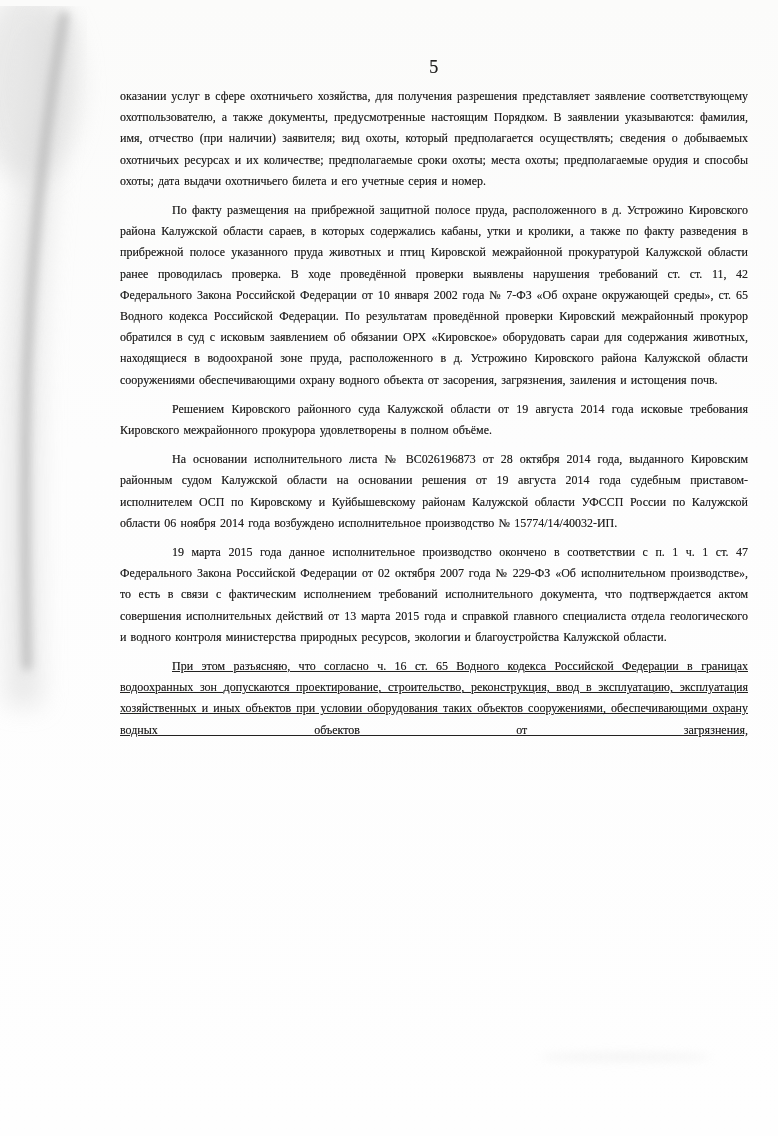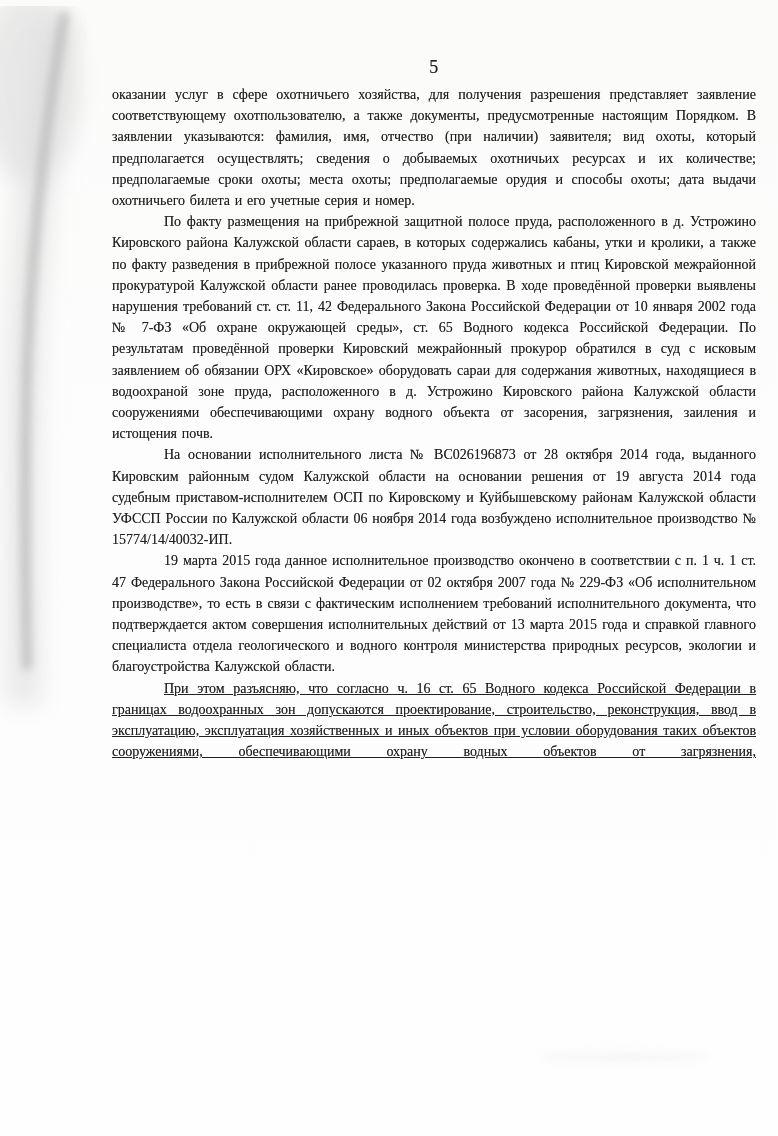--- a/index.html
+++ b/index.html
@@ -33,22 +33,22 @@
   }
   .page-number {
     text-align: center;
     font-size: 18px;
     line-height: 22px;
     margin: 0 0 6px 0;
     letter-spacing: 0.5px;
     text-shadow: 0 0 0.6px rgba(40,40,40,0.55);
   }
   .para {
-    margin: 0;
-    font-size: 14px;
+    margin: 8px;
+    font-size: 12px;
     line-height: 21.2px;
     text-align: justify;
     text-indent: 52px;
     word-spacing: 1.2px;
     text-shadow: 0 0 0.6px rgba(40,40,40,0.55);
   }
   .para.first {
     text-indent: 0;
   }
   .para.fill-last {
@@ -93,20 +93,21 @@
     </svg>
   </div>
 
   <div class="content">
     <div class="page-number">5</div>
 
     <p class="para first">оказании услуг в сфере охотничьего хозяйства, для получения разрешения представляет заявление соответствующему охотпользователю, а также документы, предусмотренные настоящим Порядком. В заявлении указываются: фамилия, имя, отчество (при наличии) заявителя; вид охоты, который предполагается осуществлять; сведения о добываемых охотничьих ресурсах и их количестве; предполагаемые сроки охоты; места охоты; предполагаемые орудия и способы охоты; дата выдачи охотничьего билета и его учетные серия и номер.</p>
 
     <p class="para">По факту размещения на прибрежной защитной полосе пруда, расположенного в д. Устрожино Кировского района Калужской области сараев, в которых содержались кабаны, утки и кролики, а также по факту разведения в прибрежной полосе указанного пруда животных и птиц Кировской межрайонной прокуратурой Калужской области ранее проводилась проверка. В ходе проведённой проверки выявлены нарушения требований ст. ст. 11, 42 Федерального Закона Российской Федерации от 10 января 2002 года № 7-ФЗ «Об охране окружающей среды», ст. 65 Водного кодекса Российской Федерации. По результатам проведённой проверки Кировский межрайонный прокурор обратился в суд с исковым заявлением об обязании ОРХ «Кировское» оборудовать сараи для содержания животных, находящиеся в водоохраной зоне пруда, расположенного в д. Устрожино Кировского района Калужской области сооружениями обеспечивающими охрану водного объекта от засорения, загрязнения, заиления и истощения почв.</p>
 
+    <p class="para">Решением Кировского районного суда Калужской области от 19 августа 2014 года исковые требования Кировского межрайонного прокурора удовлетворены в полном объёме.</p>
 
     <p class="para">На основании исполнительного листа № ВС026196873 от 28 октября 2014 года, выданного Кировским районным судом Калужской области на основании решения от 19 августа 2014 года судебным приставом-исполнителем ОСП по Кировскому и Куйбышевскому районам Калужской области УФССП России по Калужской области 06 ноября 2014 года возбуждено исполнительное производство № 15774/14/40032-ИП.</p>
 
     <p class="para">19 марта 2015 года данное исполнительное производство окончено в соответствии с п. 1 ч. 1 ст. 47 Федерального Закона Российской Федерации от 02 октября 2007 года № 229-ФЗ «Об исполнительном производстве», то есть в связи с фактическим исполнением требований исполнительного документа, что подтверждается актом совершения исполнительных действий от 13 марта 2015 года и справкой главного специалиста отдела геологического и водного контроля министерства природных ресурсов, экологии и благоустройства Калужской области.</p>
 
     <p class="para fill-last">При этом разъясняю, что согласно ч. 16 ст. 65 Водного кодекса Российской Федерации в границах водоохранных зон допускаются проектирование, строительство, реконструкция, ввод в эксплуатацию, эксплуатация хозяйственных и иных объектов при условии оборудования таких объектов сооружениями, обеспечивающими охрану водных объектов от загрязнения,</p>
   </div>
 
   <div class="smudge"></div>
 

